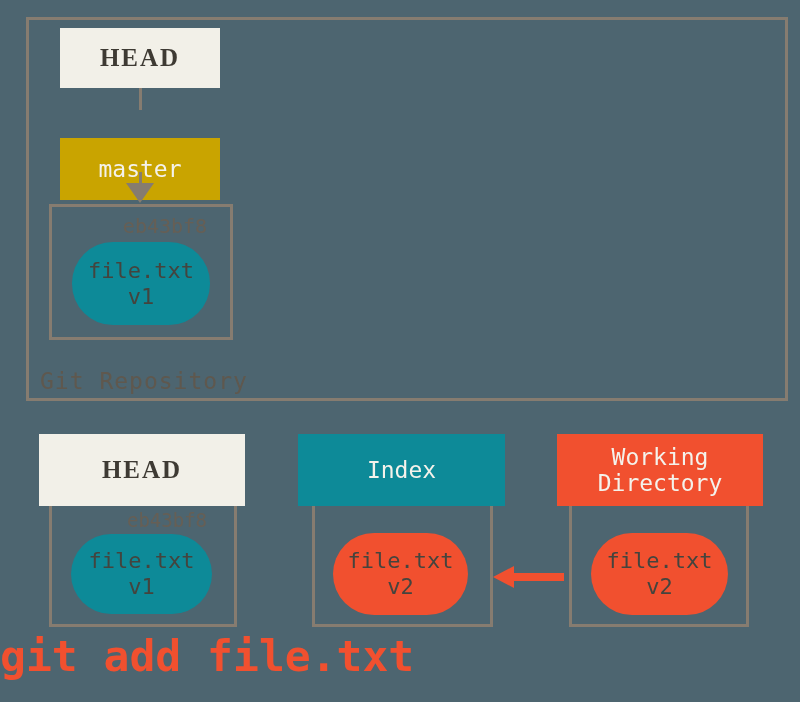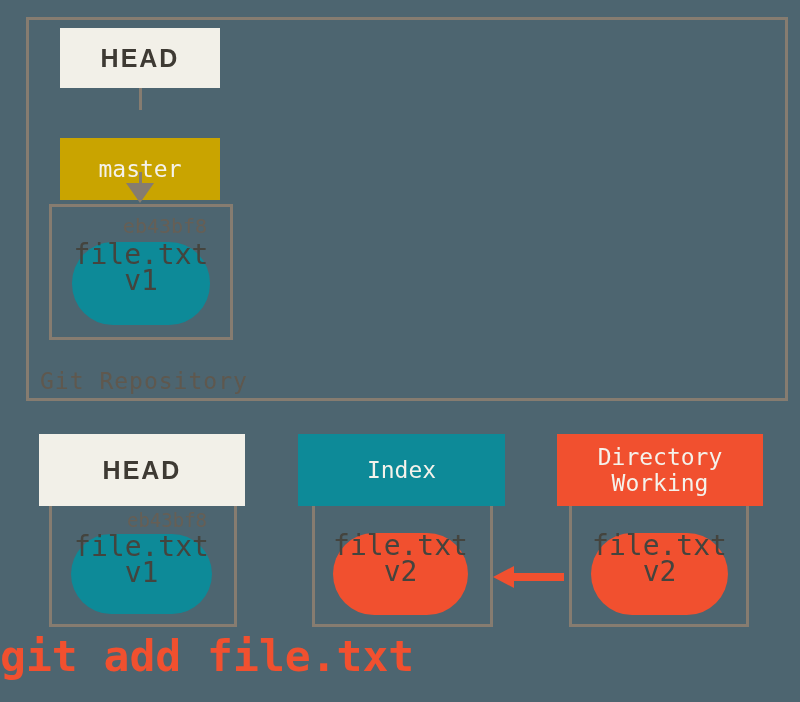--- a/index.html
+++ b/index.html
@@ -12,41 +12,41 @@
   body{background:var(--bg);font-family:"DejaVu Sans Mono",monospace;overflow:hidden;}
   .canvas{position:relative;width:800px;height:702px;background:var(--bg);}
 
   .repo-box{position:absolute;left:26px;top:17px;width:762px;height:384px;
     border:3px solid var(--line);}
   .repo-label{position:absolute;left:11px;bottom:4px;font-size:23px;
     color:var(--repo-label);letter-spacing:1px;}
 
   .ref-box{position:absolute;display:flex;align-items:center;justify-content:center;}
   .head-top{left:60px;top:28px;width:160px;height:60px;background:var(--cream);}
-  .head-label{font-family:Liberation Sans, sans-serif;font-weight:600;
+  .head-label{font-family:Liberation Serif, serif;font-weight:600;
     font-size:25px;color:var(--cream-text);letter-spacing:2px;}
   .master-box{left:60px;top:110px;width:160px;height:62px;background:var(--gold);margin-top:28px;}
   .branch-label{font-size:23px;color:var(--white-text);}
 
   .vline{position:absolute;width:3px;background:var(--line);}
   .vline.l1{left:139px;top:88px;height:22px;}
   .vline.l2{left:139px;top:172px;height:13px;}
   .tri-down{position:absolute;left:126px;top:183px;width:0;height:0;
     border-left:14px solid transparent;border-right:14px solid transparent;
     border-top:20px solid var(--line);}
 
   .commit-box{position:absolute;left:49px;top:204px;width:184px;height:136px;
     border:3px solid var(--line);}
   .hash-label{position:absolute;left:0;right:0;text-align:center;
     font-size:20px;color:var(--hash);margin-left:48px;}
   .commit-box .hash-label{top:7px;}
 
   .blob{position:absolute;border-radius:41px;display:flex;flex-direction:column;
-    align-items:center;color:var(--blob-text);
-    font-size:28px;line-height:26px;}
+    align-items:center;justify-content:center;color:var(--blob-text);
+    font-size:22px;line-height:26px;}
   .blob.teal{background:var(--teal);}
   .blob.red{background:var(--red);}
   .blob-top{left:72px;top:242px;width:138px;height:83px;}
 
   .area-header{position:absolute;top:434px;height:72px;display:flex;
     flex-direction:column;align-items:center;justify-content:center;
     font-size:23px;color:var(--white-text);line-height:26px;}
   .hdr-head{left:39px;width:206px;background:var(--cream);}
   .hdr-index{left:298px;width:207px;background:var(--teal);}
   .hdr-wd{left:557px;width:206px;background:var(--red);}
@@ -101,22 +101,22 @@
     <span>v1</span>
   </div>
 
   <div class="area-header hdr-head">
     <span class="head-label">HEAD</span>
   </div>
   <div class="area-header hdr-index">
     <span>Index</span>
   </div>
   <div class="area-header hdr-wd">
+    <span>Working</span>
     <span>Directory</span>
-    <span>Working</span>
   </div>
 
   <div class="area-inner inner-head">
     <div class="hash-label">eb43bf8</div>
   </div>
   <div class="area-inner inner-index"></div>
   <div class="area-inner inner-wd"></div>
 
   <div class="blob teal blob-b-head">
     <span>file.txt</span>

